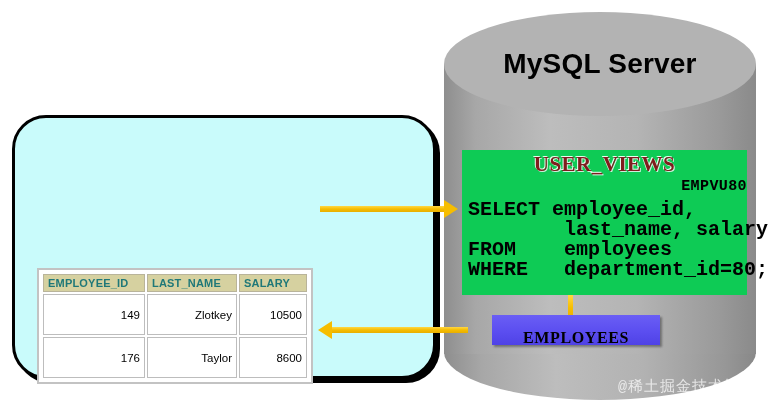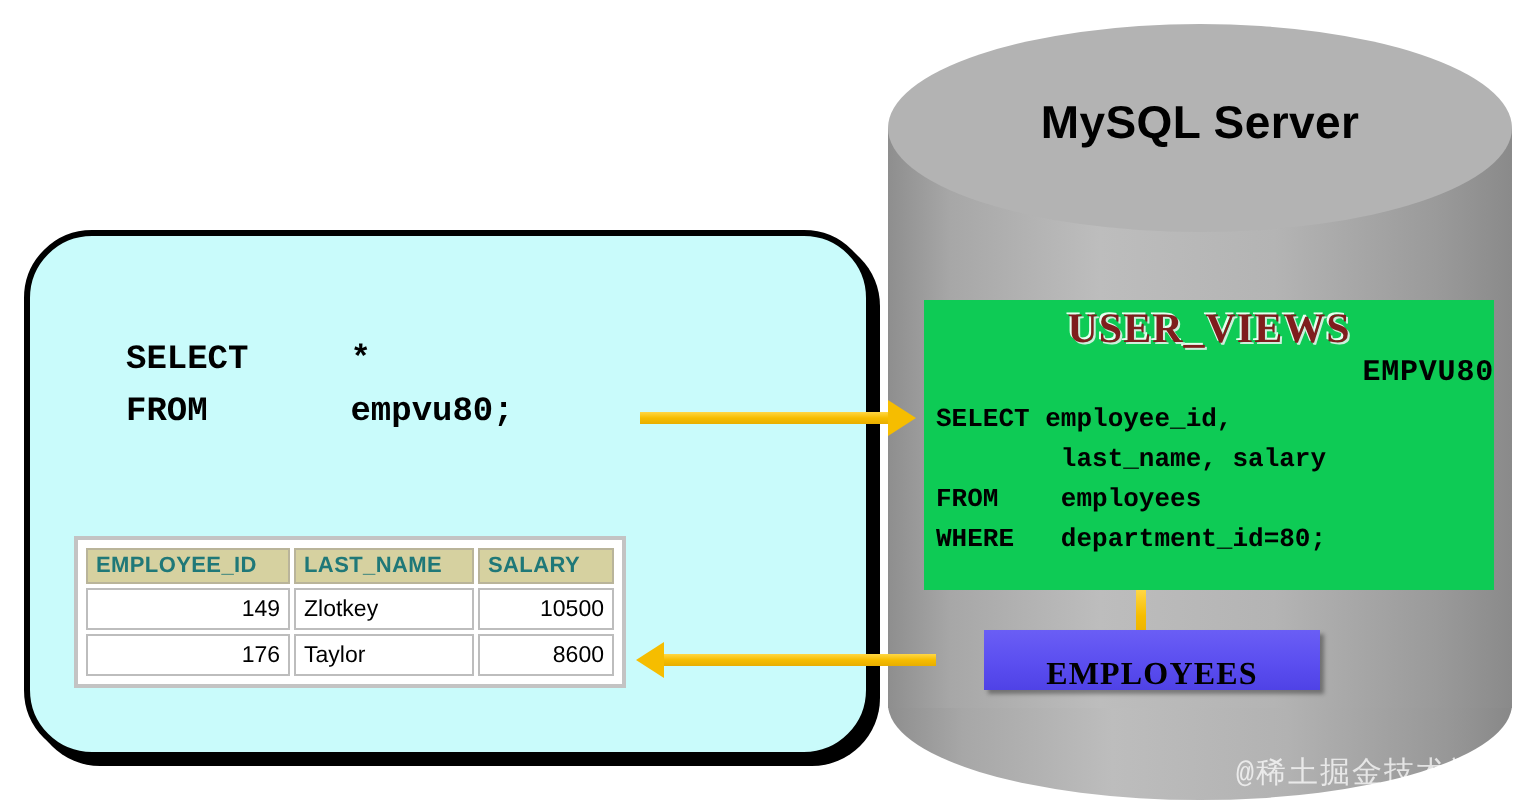--- a/index.html
+++ b/index.html
@@ -58,21 +58,21 @@
     border-radius: 50%;
     background: #b3b3b3;
   }
   .cyl-title {
     position: absolute;
     left: 0;
     top: 36px;
     width: 312px;
     text-align: center;
     font-family: "Liberation Sans", sans-serif;
-    font-size: 23px;
+    font-size: 28px;
     font-weight: bold;
     color: #000000;
     letter-spacing: 0.2px;
   }
 
   
   .green-box {
     position: absolute;
     left: 462px;
     top: 150px;
@@ -105,21 +105,21 @@
     font-weight: bold;
     color: #000000;
     letter-spacing: 0.4px;
   }
   .gb-sql {
     position: absolute;
     left: 6px;
     top: 50px;
     width: 279px;
     font-family: "Liberation Mono", monospace;
-    font-size: 13px;
+    font-size: 20px;
     font-weight: bold;
     color: #000000;
     line-height: 20px;
     white-space: pre;
   }
 
   
   .employees-box {
     position: absolute;
     left: 492px;
@@ -197,27 +197,27 @@
     text-align: left;
     padding: 2px 4px;
     border: 1px solid #b9b49a;
     letter-spacing: 0.2px;
     white-space: nowrap;
     margin-left: 15px;
   }
   table.rs td {
     background: #ffffff;
     color: #000000;
-    padding: 2px 4px;
+    padding: 12px 4px;
     border: 1px solid #bdbdbd;
     white-space: nowrap;
     height: 15px;
   }
   td.num { text-align: right; }
-  td.txt { text-align: left; }
+  td.txt { text-align: right; }
   .c-id   { width: 92px; }
   .c-name { width: 80px; }
   .c-sal  { width: 58px; }
 
   
   .arrow-shaft {
     position: absolute;
     background: #fcc212;
     background: linear-gradient(to bottom, #ffd744 0%, #f6bd00 50%, #e8ae00 100%);
   }
@@ -276,22 +276,20 @@
 
   <div class="arrow-shaft" style="left:568px; top:295px; width:5px; height:26px;"></div>
   <div class="arrow-head head-down" style="left:563px; top:316px;"></div>
 
   <div class="employees-box">
     <span class="employees-label">EMPLOYEES</span>
   </div>
 
   <div class="client-shadow"></div>
   <div class="client-box">
-    <div class="sql-client">SELECT     *
-FROM       empvu80;</div>
 
     <div class="result-grid">
       <table class="rs">
         <thead>
           <tr>
             <th class="c-id">EMPLOYEE_ID</th>
             <th class="c-name">LAST_NAME</th>
             <th class="c-sal">SALARY</th>
           </tr>
         </thead>

